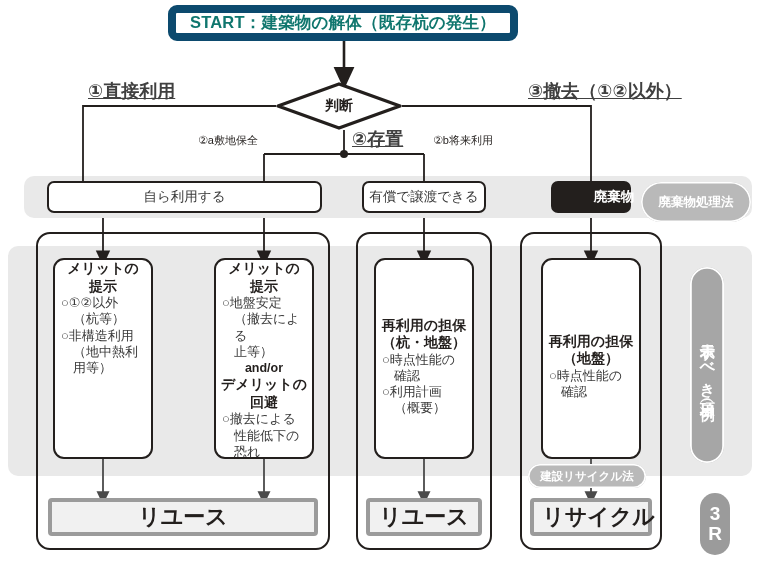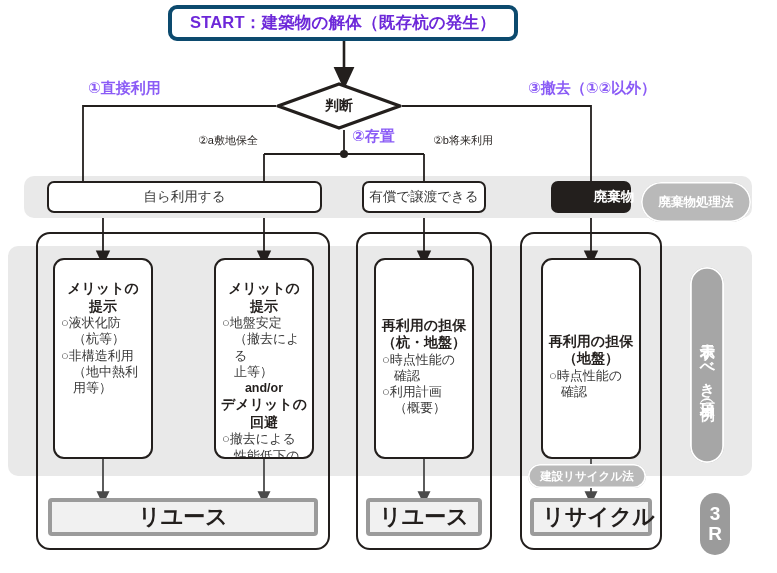--- a/index.html
+++ b/index.html
@@ -18,45 +18,46 @@
   .band{
     position:absolute;
     background:#e9e9e9;
     border-radius:10px;
   }
 
   
   .start-box{
     position:absolute;
     left:168px;top:5px;width:350px;height:36px;
-    border:4px solid #0c4a6e;
+    border:8px solid #0c4a6e;
     border-radius:9px;
     background:#ffffff;
     display:flex;align-items:center;justify-content:center;
-    font-size:16.5px;font-weight:bold;color:#6d28d9;
+    font-size:16.5px;font-weight:bold;color:#0f766e;
     letter-spacing:.2px;
     box-sizing:border-box;
   }
 
   
   .diamond-wrap{
     position:absolute;left:276px;top:82px;width:126px;height:48px;
   }
   .diamond-wrap svg{display:block;}
   .diamond-label{
     position:absolute;left:0;top:0;width:126px;height:48px;
     display:flex;align-items:center;justify-content:center;
     font-size:14px;font-weight:bold;color:#231f1d;
   }
 
   
   .branch-big{
     position:absolute;
-    font-size:15px;font-weight:bold;color:#8b5cf6;
-    white-space:nowrap;
+    font-size:18px;font-weight:bold;color:#404040;
+    white-space:nowrap;
+    text-decoration:underline;
   }
   .branch-small{
     position:absolute;
     font-size:11px;color:#231f1d;white-space:nowrap;
   }
 
   
   .status-box{
     position:absolute;
     border:2.6px solid #231f1d;
@@ -94,21 +95,21 @@
 
   
   .card{
     position:absolute;
     border:2.6px solid #231f1d;
     border-radius:11px;
     background:#ffffff;
     box-sizing:border-box;
     display:flex;flex-direction:column;
     align-items:center;
-    padding-top:20px;
+    padding-top:0;
     overflow:hidden;
   }
   .card.mid{justify-content:center;padding-top:16px;}
   .card .hd{
     font-size:14px;font-weight:bold;color:#231f1d;
     line-height:1.25;text-align:center;
   }
   .card .ln{
     font-size:13px;color:#3a3a3a;line-height:1.25;
     text-align:left;width:100%;padding-left:6px;box-sizing:border-box;
@@ -223,21 +224,21 @@
   <div class="status-box dark" style="left:551px;top:181px;width:80px;height:32px;">廃棄物</div>
   <div class="law-pill" style="left:641px;top:182px;width:110px;height:40px;">廃棄物処理法</div>
 
   <div class="group" style="left:36px;top:232px;width:294px;height:318px;"></div>
   <div class="group" style="left:356px;top:232px;width:136px;height:318px;"></div>
   <div class="group" style="left:520px;top:232px;width:142px;height:318px;"></div>
 
   <div class="card" style="left:53px;top:258px;width:100px;height:201px;">
     <div class="hd">メリットの</div>
     <div class="hd">提示</div>
-    <div class="ln">○液状化防</div>
+    <div class="ln">○①②以外</div>
     <div class="ln ind">（杭等）</div>
     <div class="ln">○非構造利用</div>
     <div class="ln ind">（地中熱利</div>
     <div class="ln ind">用等）</div>
   </div>
 
   <div class="card" style="left:214px;top:258px;width:100px;height:201px;">
     <div class="hd">メリットの</div>
     <div class="hd">提示</div>
     <div class="ln">○地盤安定</div>

